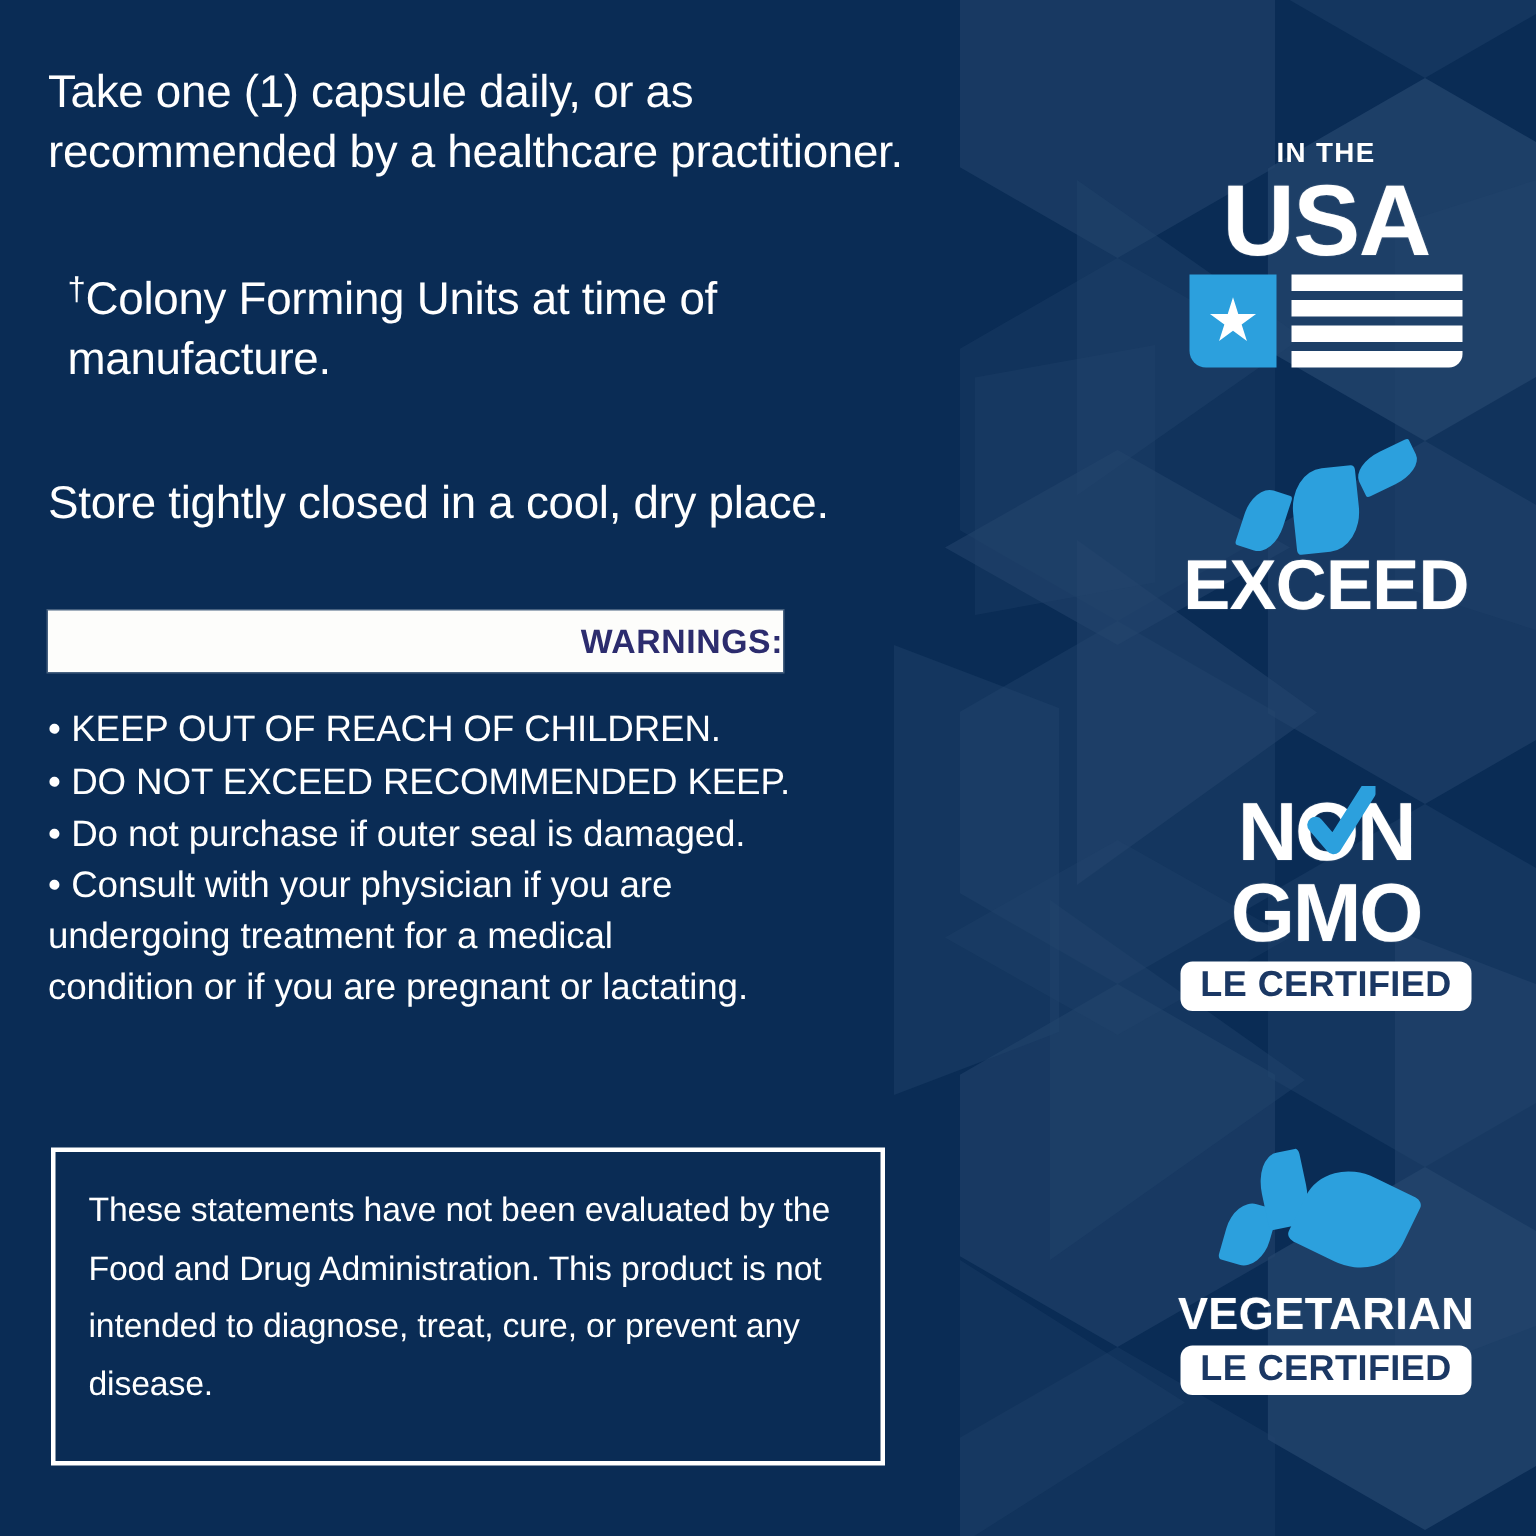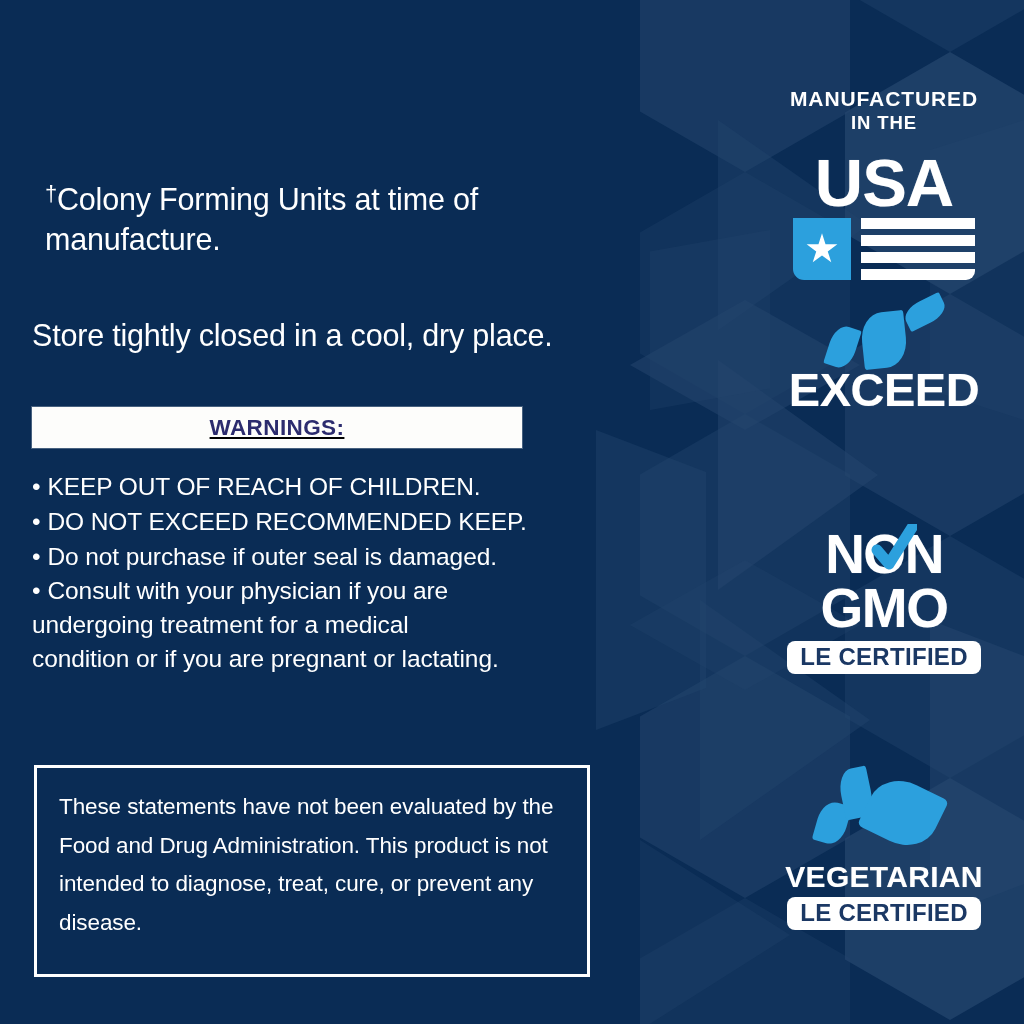--- a/index.html
+++ b/index.html
@@ -78,23 +78,22 @@
   
   .warn-bar {
     position: absolute;
     top: 407px;
     left: 0;
     width: 490px;
     height: 41px;
     background: #fdfdfb;
     display: flex;
     align-items: center;
-    justify-content: center;
+    justify-content: flex-end;
     box-shadow: 0 0 0 1px rgba(255,255,255,0.25);
-    text-decoration: underline;
   }
   .warn-bar span {
     color: #2c2c6e;
     font-size: 22.5px;
     font-weight: bold;
     letter-spacing: 0.4px;
   }
 
   
   .warn-list {
@@ -160,21 +159,21 @@
     letter-spacing: 0.9px;
     line-height: 1;
     margin-top: 5px;
   }
   .usa-big {
     color: #fff;
     font-size: 67px;
     font-weight: bold;
     letter-spacing: -1px;
     line-height: 0.95;
-    margin-top: 18px;
+    margin-top: 4px;
     text-shadow: 0 0 1px rgba(255,255,255,0.4);
   }
   .flag {
     position: relative;
     width: 182px;
     height: 62px;
     margin: 4px auto 0 auto;
   }
   .flag-canton {
     position: absolute;
@@ -360,20 +359,22 @@
     <div class="hexshape rhomb op4" style="left:630px; top:560px; width:230px; height:260px;"></div>
 
     <div class="hexshape op4" style="left:650px; top:230px; width:120px; height:180px; clip-path:polygon(0% 12%,100% 0%,100% 88%,0% 100%);"></div>
     <div class="hexshape op2" style="left:596px; top:430px; width:110px; height:300px; clip-path:polygon(0% 0%,100% 14%,100% 86%,0% 100%);"></div>
     <div class="hexshape op4" style="left:930px; top:120px; width:94px; height:300px; clip-path:polygon(0% 10%,100% 0%,100% 100%,0% 90%);"></div>
     <div class="hexshape op1" style="left:930px; top:620px; width:94px; height:300px; clip-path:polygon(0% 0%,100% 12%,100% 88%,0% 100%);"></div>
   </div>
 
   <div class="left-col">
 
+    <div class="para p1">Take one (1) capsule daily, or as
+recommended by a healthcare practitioner.</div>
 
     <div class="para p2"><sup class="dagger">†</sup><span>Colony Forming Units at time of
 manufacture.</span></div>
 
     <div class="para p3">Store tightly closed in a cool, dry place.</div>
 
     <div class="warn-bar">
       <span>WARNINGS:</span>
     </div>
 
@@ -387,21 +388,20 @@
     </div>
 
     <div class="fda-box">
       <div class="fda-text">These statements have not been evaluated by the Food and Drug Administration. This product is not intended to diagnose, treat, cure, or prevent any disease.</div>
     </div>
   </div>
 
   <div class="badges">
 
     <div class="badge badge-usa">
-      <div class="usa-line1">MANUFACTURED</div>
       <div class="usa-line2">IN THE</div>
       <div class="usa-big">USA</div>
       <div class="flag">
         <div class="flag-canton"></div>
         <div class="flag-star"></div>
         <div class="stripes">
           <div class="stripe s1"></div>
           <div class="stripe s2"></div>
           <div class="stripe s3"></div>
           <div class="stripe s4"></div>

